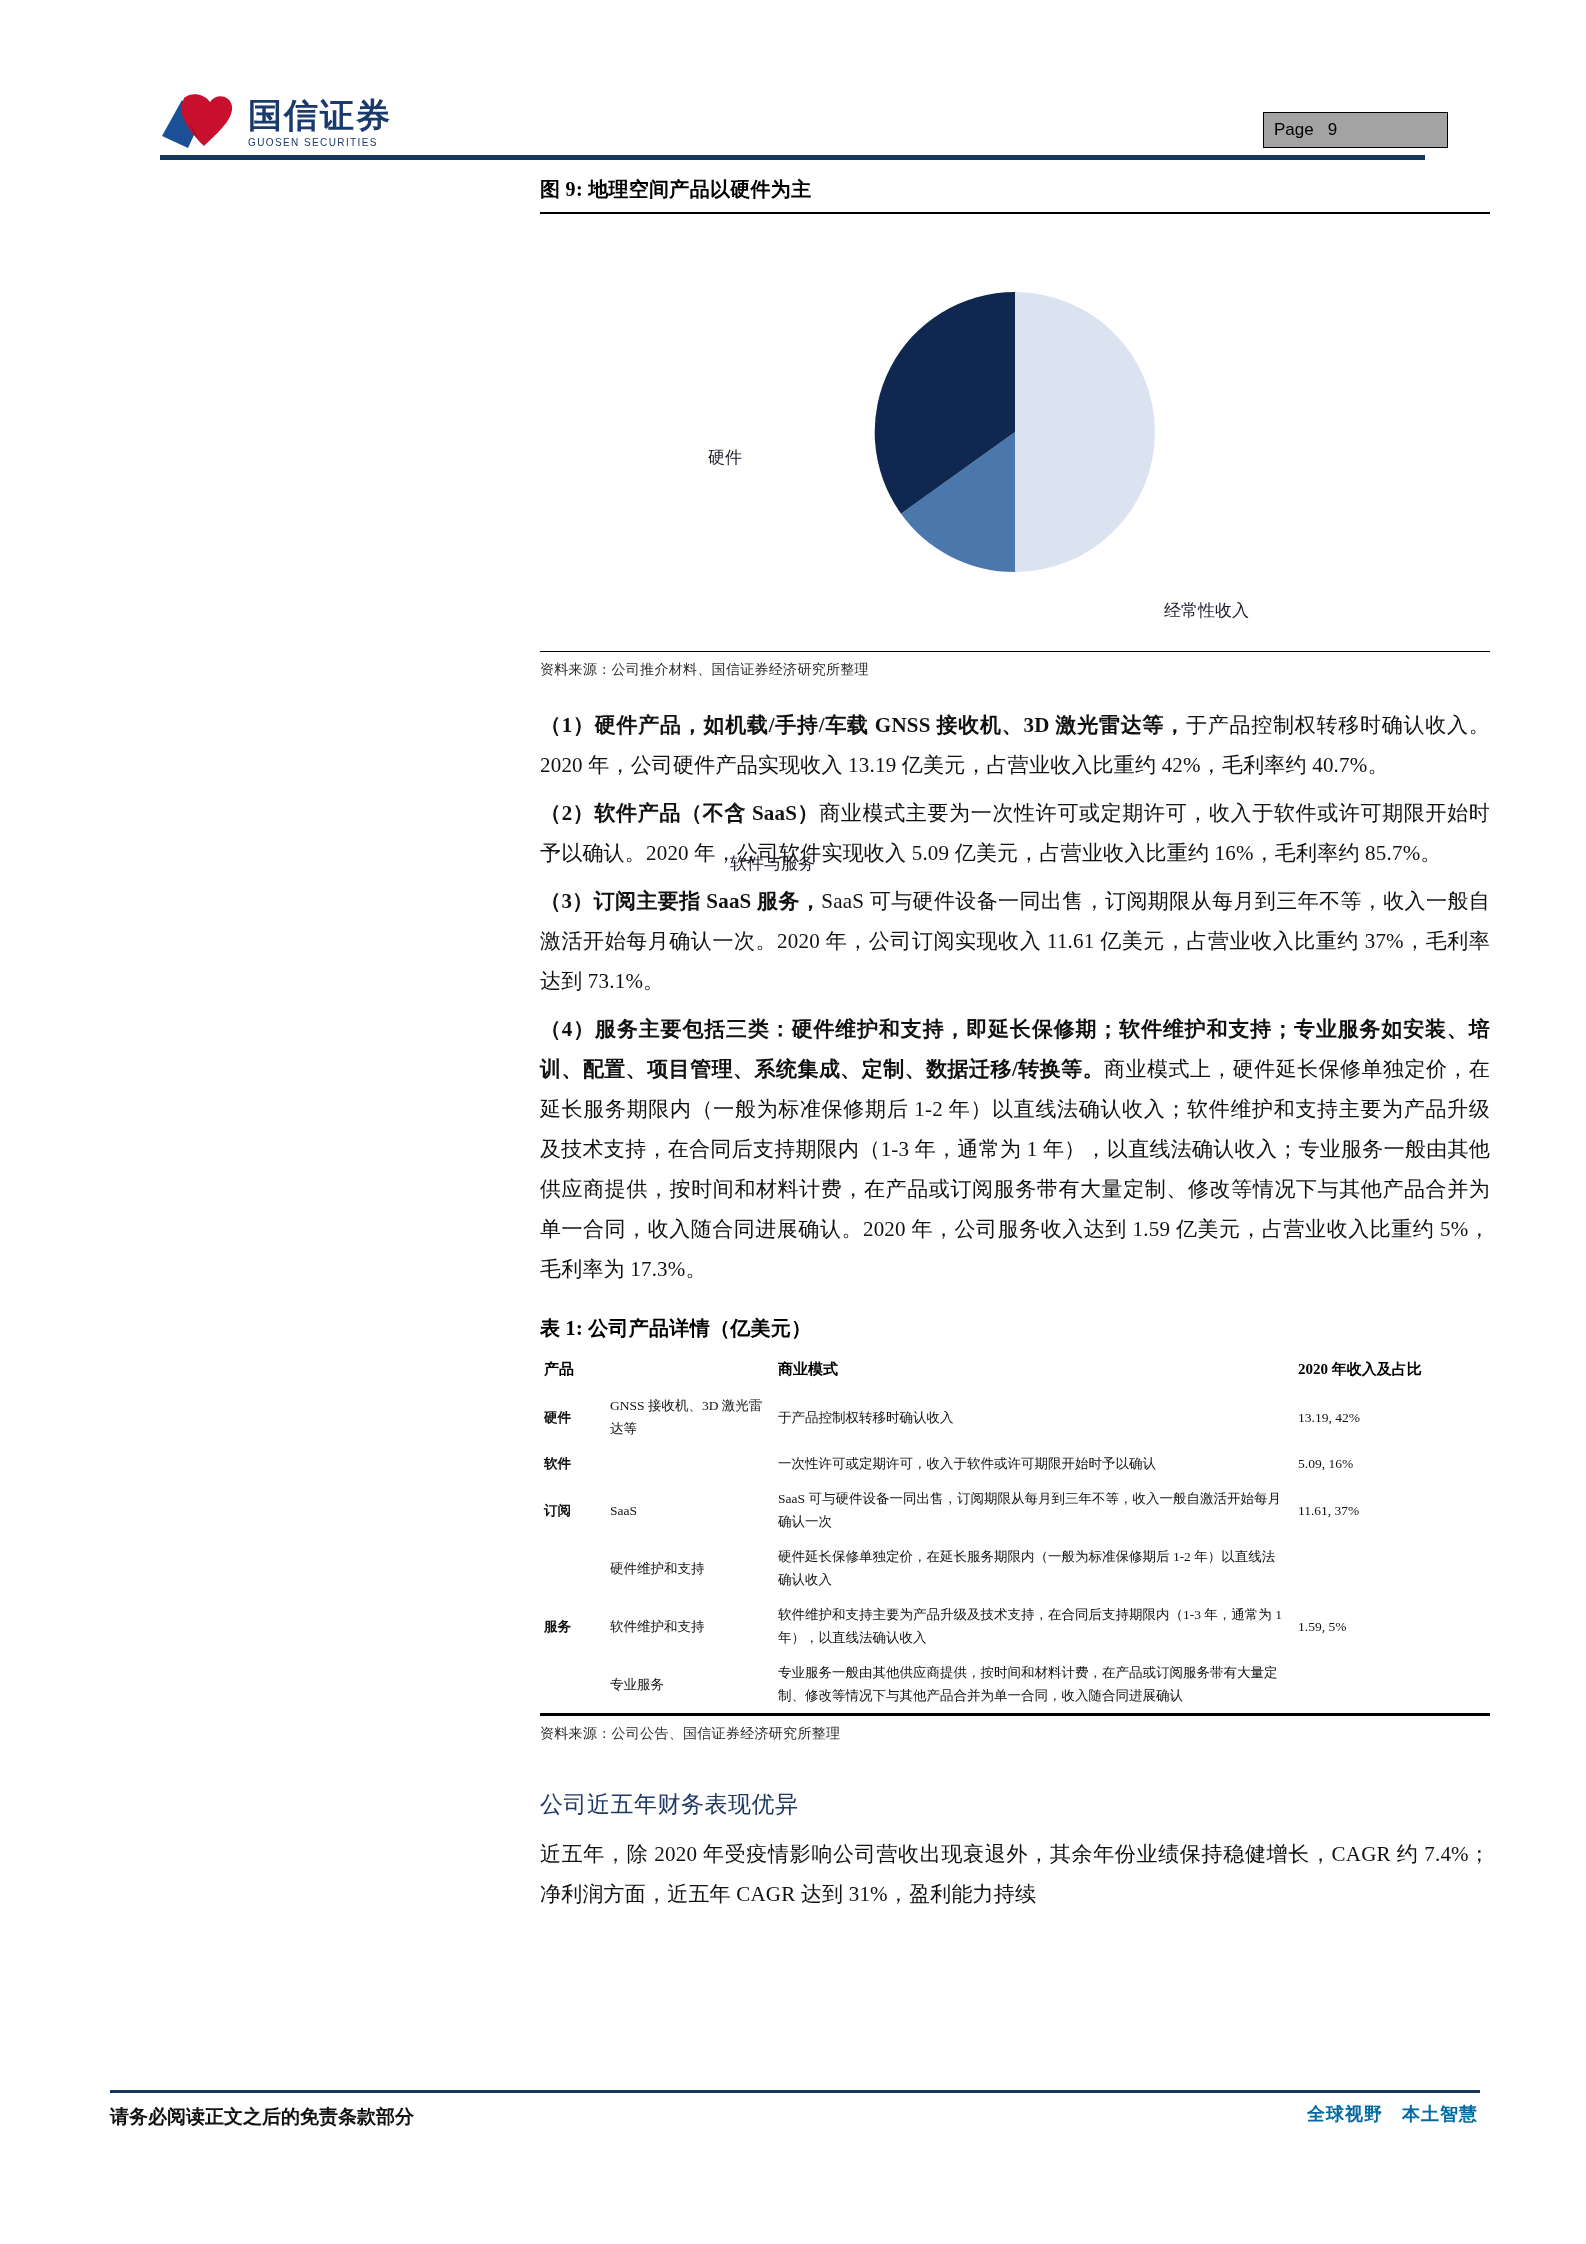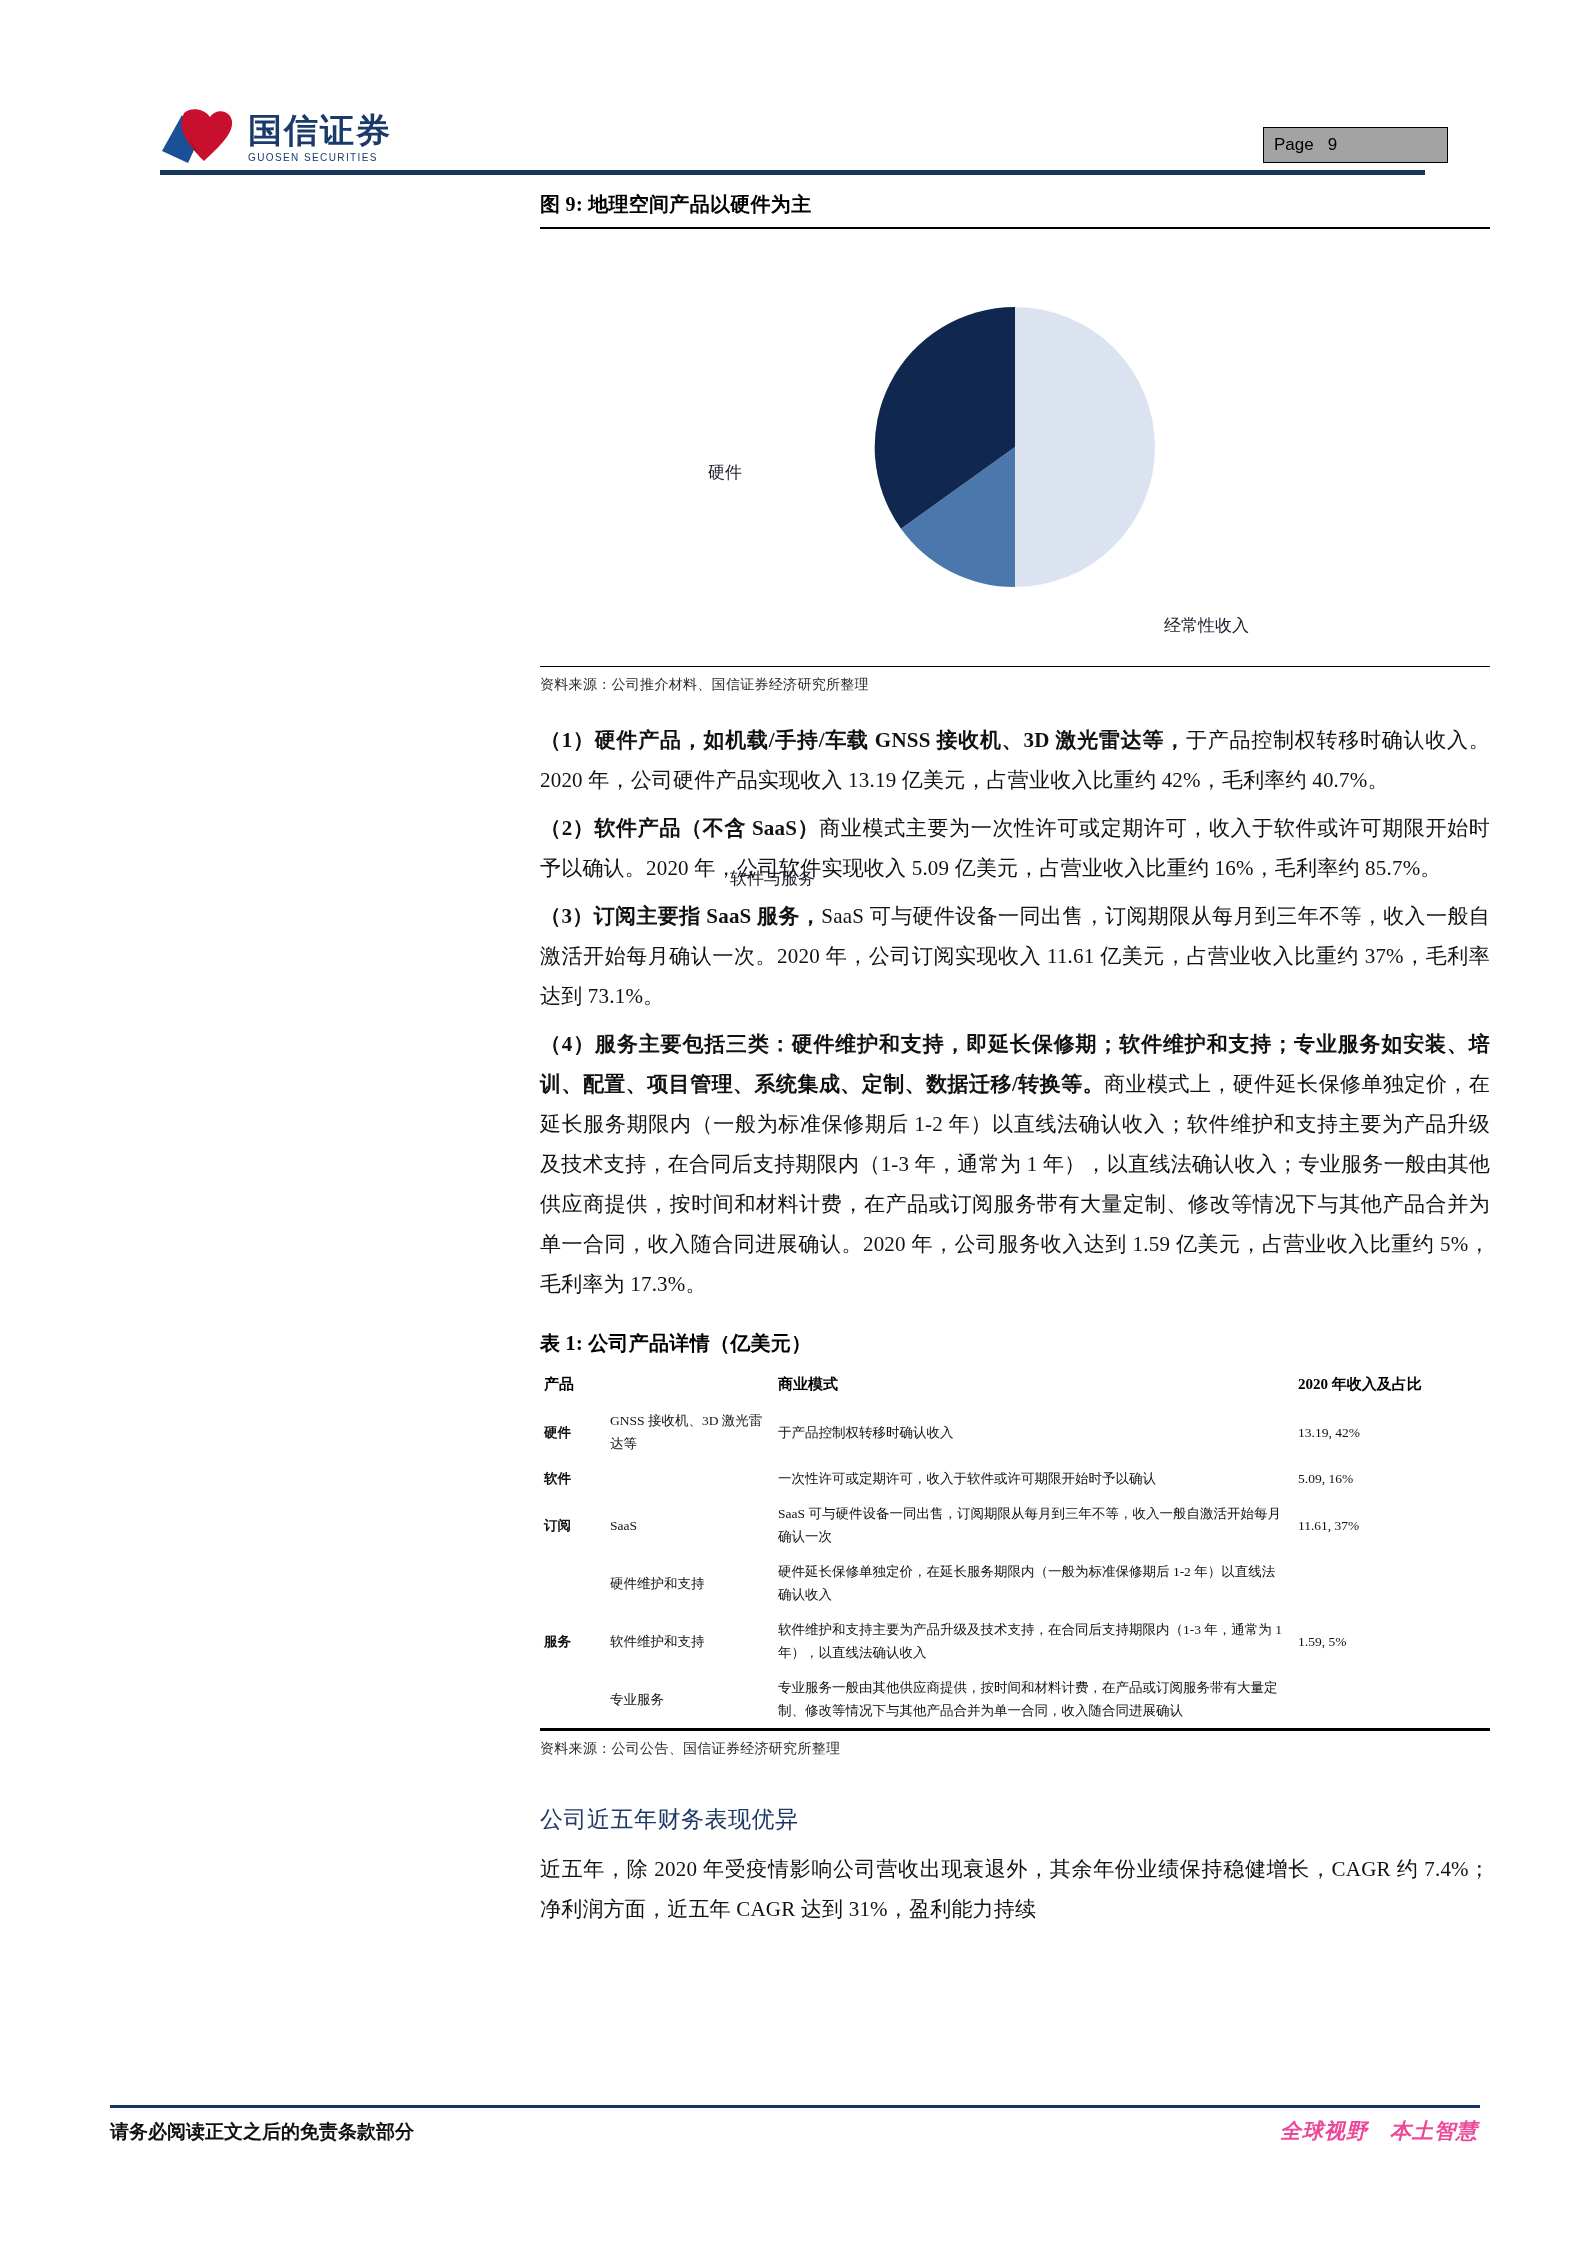--- a/index.html
+++ b/index.html
@@ -8,21 +8,21 @@
     background: #ffffff;
   }
   body {
     font-family: "Liberation Serif", "DejaVu Serif", serif;
     color: #000000;
   }
   .page {
     position: relative;
     width: 1586px;
     height: 2135px;
-    margin: 15px auto;
+    margin: 0 auto;
     background: #ffffff;
     overflow: hidden;
     box-sizing: border-box;
   }
 
   
   .header {
     position: absolute;
     left: 0;
     top: 0;
@@ -221,23 +221,22 @@
     font-weight: bold;
     font-size: 19px;
     color: #111;
   }
   .footer-right {
     position: absolute;
     right: 108px;
     top: 2102px;
     font-family: "Liberation Serif", "DejaVu Serif", serif;
     font-weight: bold;
-    font-style: italic;
-    font-size: 21px;
-    color: #ec4899;
+    font-size: 18px;
+    color: #0369a1;
     letter-spacing: 1px;
   }
 </style>
 </head>
 <body>
 
 <div class="page">
 
   <div class="header">
     <div class="logo-wrap">

